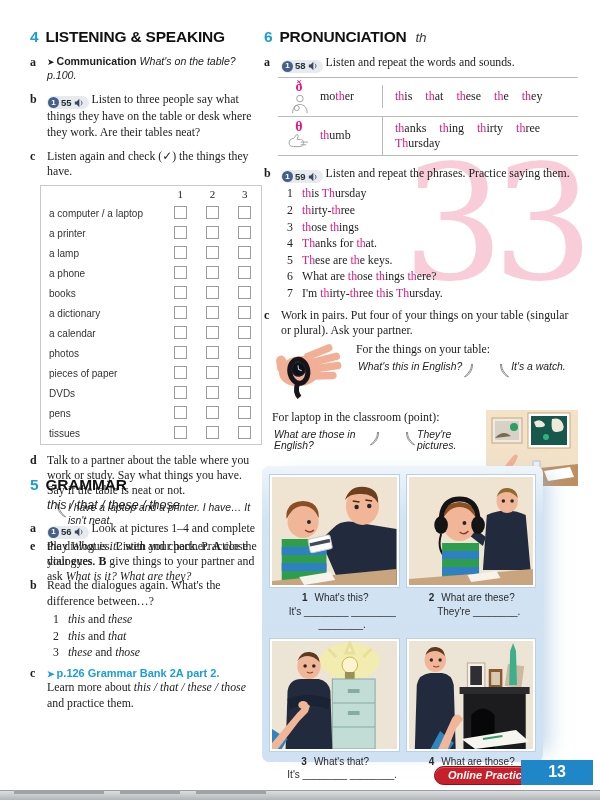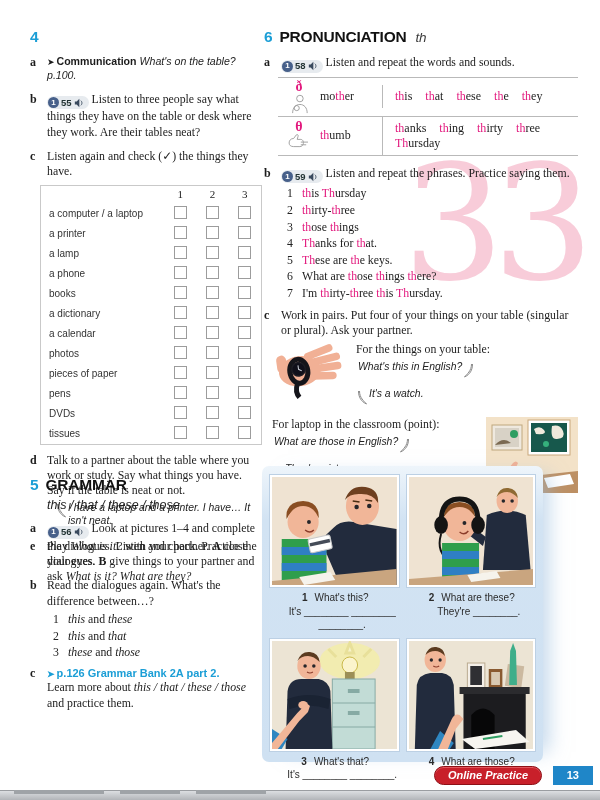--- a/index.html
+++ b/index.html
@@ -35,21 +35,21 @@
   .gb-link{font-family:"Liberation Sans",sans-serif;font-weight:bold;font-size:11px;color:#1b9ed6;}
   
   .checklist{margin:3px 0 2px 10px;border-collapse:collapse;}
   .checklist th{font-weight:normal;font-size:11px;padding:2px 0 4px;}
   .checklist .lbl{font-family:"Liberation Sans",sans-serif;font-size:10px;color:#333;
                   width:118px;padding:1.5px 0 1.5px 8px;}
   .checklist td.cbcell, .checklist th{width:31px;text-align:center;}
   .checklist{border:1px solid #c9c9c9;}
   .cb{display:inline-block;width:11px;height:11px;border:1px solid #9c9c9c;background:#fff;}
   
-  .bub-row{display:flex;align-items:flex-start;gap:10px;margin:4px 0 2px 2px;flex-direction:column;}
+  .bub-row{display:flex;align-items:flex-start;gap:27px;margin:4px 0 2px 2px;}
   .bub{display:flex;align-items:flex-start;gap:2px;font-family:"Liberation Sans",sans-serif;
        font-style:italic;font-size:10.4px;color:#222;}
   .tail{flex:none;margin-top:3px;}
   .d-bub{margin:2px 0 2px 10px;}
   
   .numlist{margin:3px 0 0 6px;padding:0;list-style:none;font-size:11.8px;}
   .numlist li{display:flex;gap:8px;margin-bottom:1.5px;line-height:1.28;}
   .numlist .num{width:7px;flex:none;color:#222;}
   
   .snd-table{border-top:1px solid #b9b9b9;border-bottom:1px solid #b9b9b9;margin:2px 0 10px 14px;
@@ -78,34 +78,35 @@
   .pic svg{display:block;width:100%;height:100%;}
   .cap{font-family:"Liberation Sans",sans-serif;font-size:10px;color:#2b2b2b;
        margin:4px 0 7px 2px;line-height:1.35;min-height:28px;text-align:center;}
   .cap .cap-num{font-weight:bold;margin-right:7px;}
   .cap .cap-a{padding-left:14px;display:block;}
   
   .op-pill{position:absolute;right:58px;bottom:15px;background:#c8202a;border:1.5px solid #8e1016;
            color:#fff;font-family:"Liberation Sans",sans-serif;font-weight:bold;font-style:italic;
            font-size:11px;padding:2px 13px 3px;border-radius:12px;box-shadow:inset 0 1px 0 #e2555c;}
   .page-num{position:absolute;right:7px;bottom:15px;background:#1f86c8;color:#fff;
-            font-family:"Liberation Sans",sans-serif;font-weight:bold;font-size:11px;
-            padding:3px 14px 4px;}
+            font-family:"Liberation Sans",sans-serif;font-weight:bold;font-size:16px;
+            padding:3px 27px 4px;}
   .bottom-strip{position:absolute;left:0;right:0;bottom:0;height:9px;border-top:1px solid #9a9da1;
                 background:linear-gradient(180deg,#dcdee1,#b2b5b9);}
   .strip-tab{position:absolute;bottom:6px;height:4px;background:#9fa3a7;}
 </style>
 </head>
 <body>
 
 <div class="page">
 
   <div class="col-left">
     <div class="sec-head">
       <span class="sec-num">4</span>
+      <span class="sec-title">LISTENING &amp; SPEAKING</span>
     </div>
 
     <div class="item">
       <span class="item-label">a</span>
       <div class="item-body comm-line">
         <span class="arrow">➤</span>
         <b>Communication</b>
         <span class="it">What's on the table? p.100.</span>
       </div>
     </div>
@@ -196,28 +197,28 @@
   </tr>
 
   <tr>
     <td class="lbl">pieces of paper</td>
     <td class="cbcell"><span class="cb"></span></td>
     <td class="cbcell"><span class="cb"></span></td>
     <td class="cbcell"><span class="cb"></span></td>
   </tr>
 
   <tr>
+    <td class="lbl">DVDs</td>
+    <td class="cbcell"><span class="cb"></span></td>
+    <td class="cbcell"><span class="cb"></span></td>
+    <td class="cbcell"><span class="cb"></span></td>
+  </tr>
+
+  <tr>
     <td class="lbl">pens</td>
-    <td class="cbcell"><span class="cb"></span></td>
-    <td class="cbcell"><span class="cb"></span></td>
-    <td class="cbcell"><span class="cb"></span></td>
-  </tr>
-
-  <tr>
-    <td class="lbl">DVDs</td>
     <td class="cbcell"><span class="cb"></span></td>
     <td class="cbcell"><span class="cb"></span></td>
     <td class="cbcell"><span class="cb"></span></td>
   </tr>
 
   <tr>
     <td class="lbl">tissues</td>
     <td class="cbcell"><span class="cb"></span></td>
     <td class="cbcell"><span class="cb"></span></td>
     <td class="cbcell"><span class="cb"></span></td>

